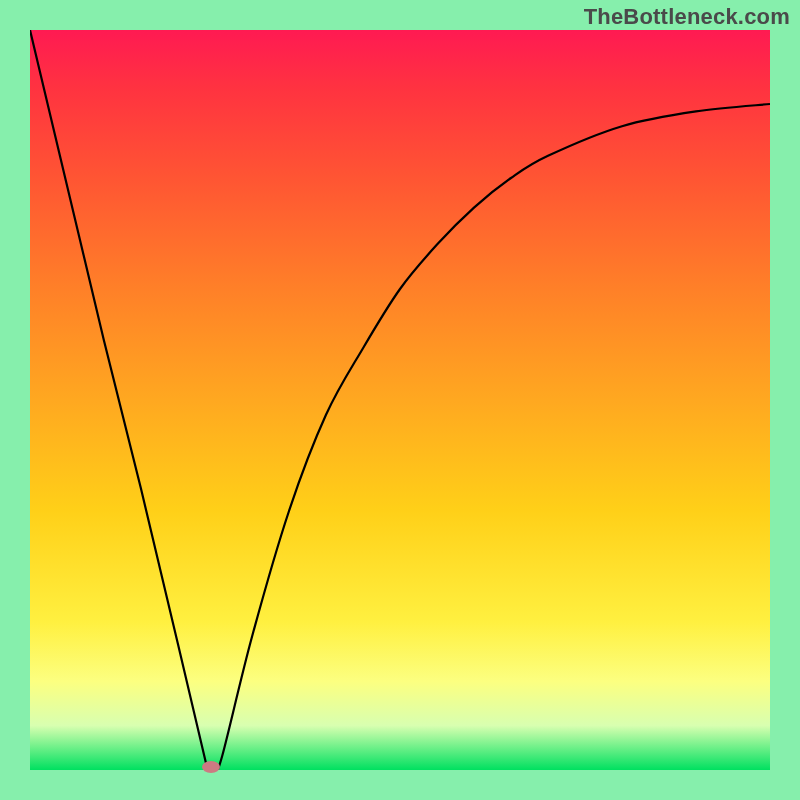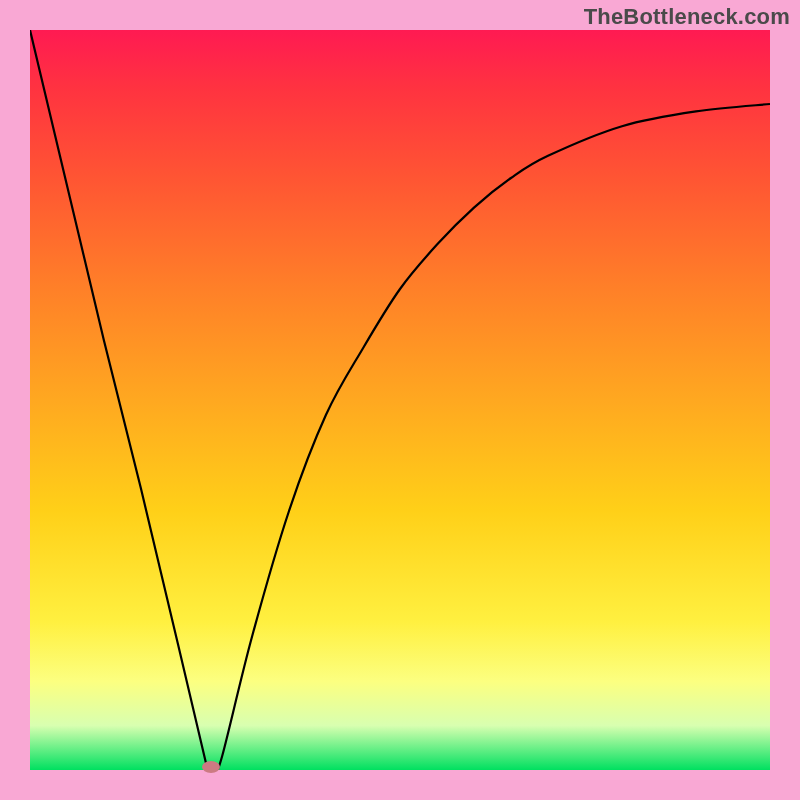--- a/index.html
+++ b/index.html
@@ -8,21 +8,21 @@
     width: 800px;
     height: 800px;
     background: #000;
     font-family: Arial, Helvetica, sans-serif;
     overflow: hidden;
   }
   .frame {
     position: relative;
     width: 800px;
     height: 800px;
-    background: #f9a8d4;
+    background: #86efac;
   }
   .plot {
     position: absolute;
     left: 30px;
     top: 30px;
     width: 740px;
     height: 740px;
     background: linear-gradient(to bottom,
       #ff1a52 0%,
       #ff3340 8%,

